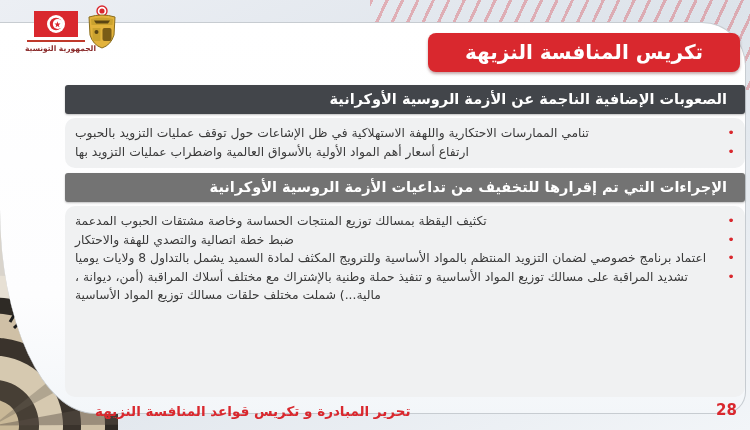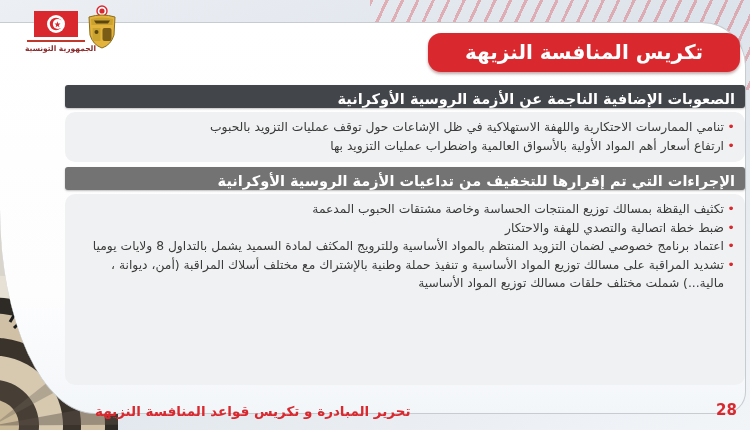--- a/index.html
+++ b/index.html
@@ -28,42 +28,42 @@
   
   .flag{position:absolute;left:34px;top:11px;width:44px;height:26px;background:#d9282e;
         display:flex;align-items:center;justify-content:center;}
   .flag-rule{position:absolute;left:27px;top:40px;width:58px;height:2px;background:#c0392b;}
   .country{position:absolute;left:16px;top:44px;width:80px;text-align:right;
            font-size:7.5px;font-weight:bold;color:#8a2a2a;direction:rtl;}
   .emblem{position:absolute;left:86px;top:5px;width:32px;height:44px;}
   
   .title-banner{
     position:absolute;right:10px;top:33px;width:312px;height:39px;line-height:39px;
-    background:#d9282e;border-radius:13px;color:#fff;font-weight:bold;font-size:20px;
+    background:#d9282e;border-radius:8px;color:#fff;font-weight:bold;font-size:20px;
     text-align:center;direction:rtl;box-shadow:0 2px 3px rgba(80,10,12,.35);
   }
   
   .sections{position:absolute;left:65px;width:680px;top:85px;direction:rtl;}
   .sec-header{
-    height:23px;line-height:29px;border-radius:3px;color:#fff;font-weight:bold;
-    font-size:14.5px;padding-right:10px;text-align:right;direction:rtl;
+    height:29px;line-height:29px;border-radius:3px;color:#fff;font-weight:bold;
+    font-size:14.5px;padding-right:18px;text-align:right;direction:rtl;
     box-shadow:0 1px 2px rgba(0,0,0,.25);
   }
   .sec-header.dark{background:#42454a;}
   .sec-header.red{background:#737373;margin-top:5px;}
   .sec-box{
     background:#f0f1f2;border-radius:10px;margin-top:4px;
     padding:6px 10px 6px 10px;box-sizing:border-box;
   }
   .sec-box.first{height:50px;}
   .sec-box.second{height:191px;}
   ul.bullets{margin:0;padding:0;list-style:none;}
   ul.bullets li{
     position:relative;padding-right:11px;font-size:12.3px;line-height:18.5px;
-    color:#3b3b3b;text-align:right;direction:rtl;
+    color:#3b3b3b;text-align:left;direction:rtl;
   }
   ul.bullets li::before{
     content:"\2022";color:#d9282e;position:absolute;right:0;top:0;font-size:13px;
   }
   
   .footer-text{
     position:absolute;left:95px;top:403px;z-index:5;color:#d9282e;font-weight:bold;
     font-size:13.5px;direction:rtl;
   }
   .page-number{

